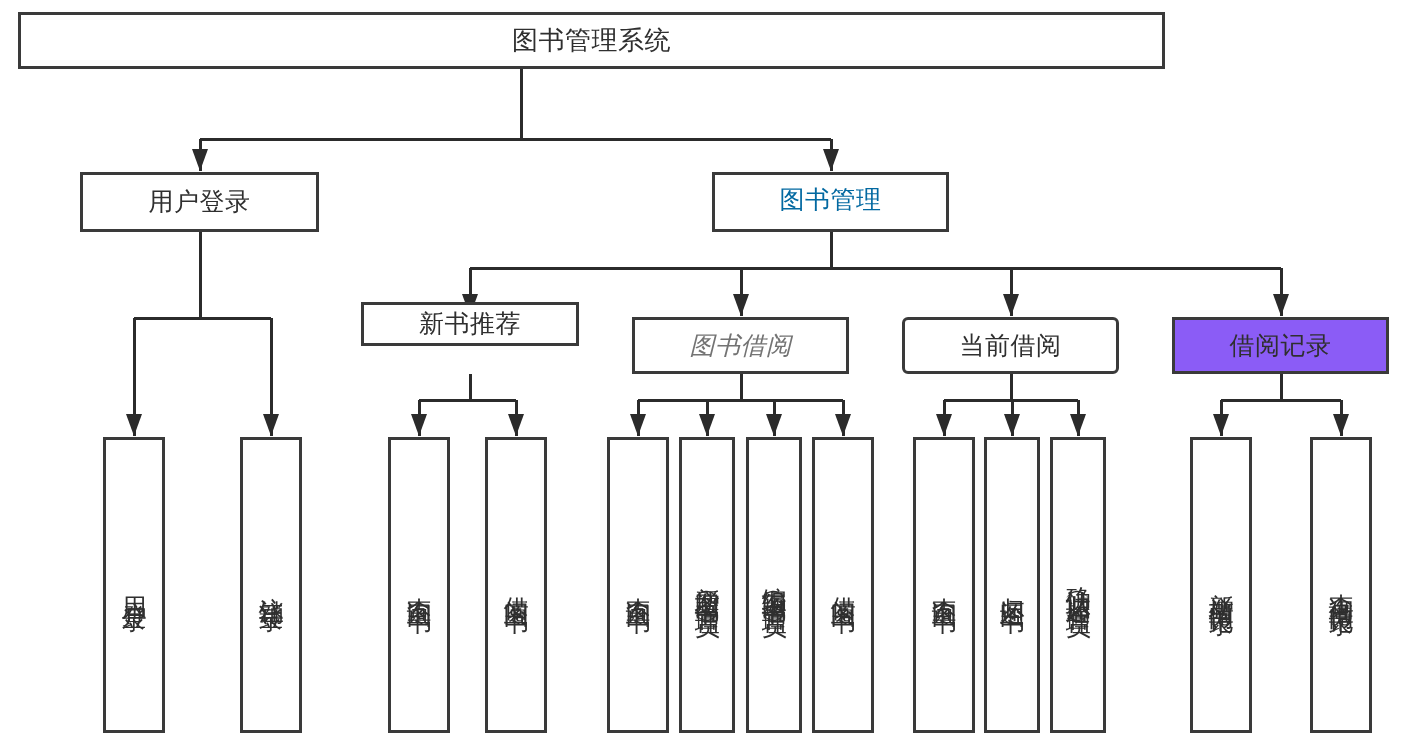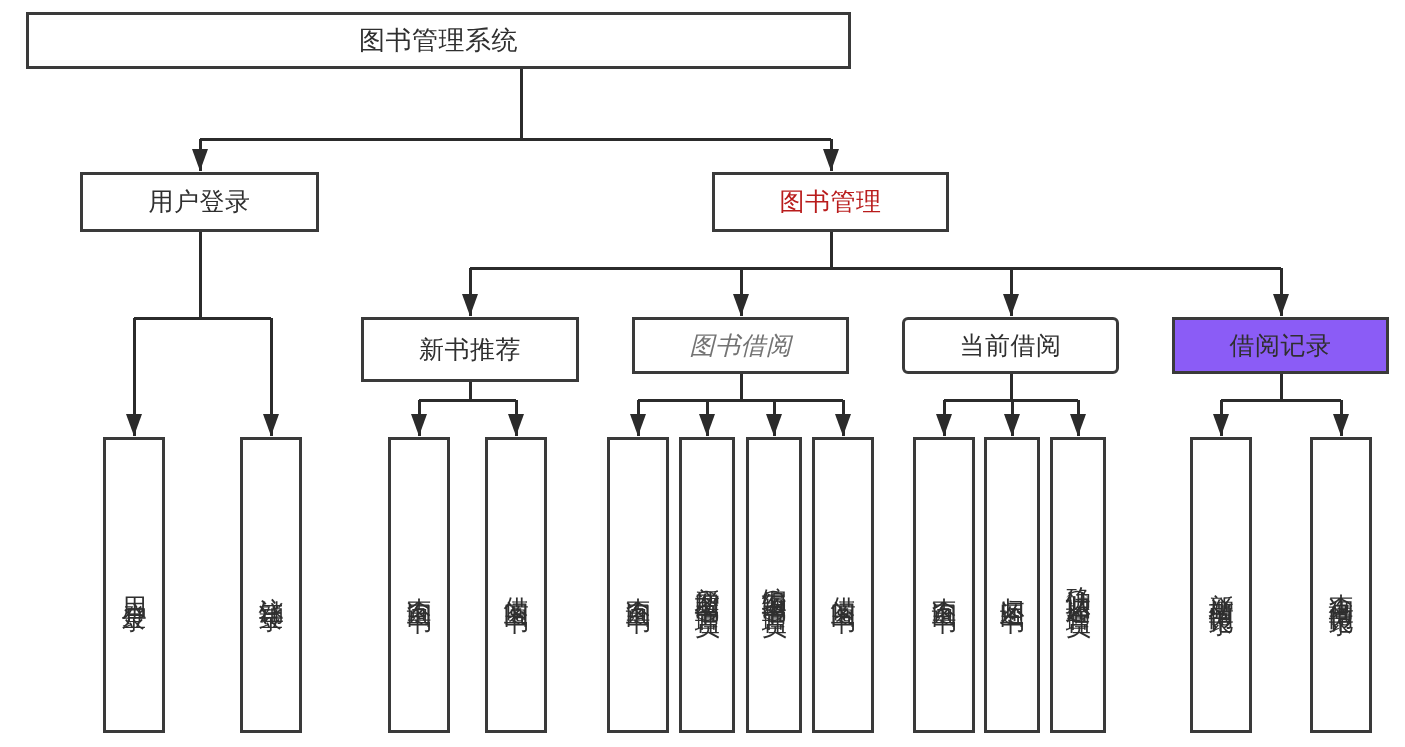--- a/index.html
+++ b/index.html
@@ -117,30 +117,30 @@
       <path d="M 1070 414 L 1086 414 L 1078 436 Z" fill="#2b2b2b"></path>
       <line x1="1281" y1="374" x2="1281" y2="400" stroke="#2b2b2b" stroke-width="3" shape-rendering="crispEdges"></line>
       <line x1="1221" y1="400" x2="1341" y2="400" stroke="#2b2b2b" stroke-width="3" shape-rendering="crispEdges"></line>
       <line x1="1221" y1="400" x2="1221" y2="436" stroke="#2b2b2b" stroke-width="3" shape-rendering="crispEdges"></line>
       <path d="M 1213 414 L 1229 414 L 1221 436 Z" fill="#2b2b2b"></path>
       <line x1="1341" y1="400" x2="1341" y2="436" stroke="#2b2b2b" stroke-width="3" shape-rendering="crispEdges"></line>
       <path d="M 1333 414 L 1349 414 L 1341 436 Z" fill="#2b2b2b"></path>
     </svg>
 
   <div id="node-layer">
-      <div class="node-box root" style="left: 26px; top: 12px; width: 825px; height: 57px; border-color: rgb(58, 58, 58); background: rgb(255, 255, 255);">
+      <div class="node-box root" style="left: 18px; top: 12px; width: 1147px; height: 57px; border-color: rgb(58, 58, 58); background: rgb(255, 255, 255);">
         <span class="node-label" style="color: rgb(47, 47, 47);">图书管理系统</span>
       </div>
       <div class="node-box" style="left: 80px; top: 172px; width: 239px; height: 60px; border-color: rgb(58, 58, 58); background: rgb(255, 255, 255);">
         <span class="node-label" style="color: rgb(47, 47, 47);">用户登录</span>
       </div>
       <div class="node-box" style="left: 712px; top: 172px; width: 237px; height: 60px; border-color: rgb(58, 58, 58); background: rgb(255, 255, 255);">
-        <span class="node-label" style="color: #b91c1c;">图书管理</span>
+        <span class="node-label" style="color: #0369a1; font-family: Liberation Mono, monospace;">图书管理</span>
       </div>
-      <div class="node-box" style="left: 361px; top: 317px; width: 218px; height: 65px; border-color: rgb(58, 58, 58); background: rgb(255, 255, 255);">
+      <div class="node-box" style="left: 361px; top: 302px; width: 218px; height: 44px; border-color: rgb(58, 58, 58); background: rgb(255, 255, 255);">
         <span class="node-label" style="color: rgb(47, 47, 47);">新书推荐</span>
       </div>
       <div class="node-box" style="left: 632px; top: 317px; width: 217px; height: 57px; border-color: rgb(58, 58, 58); background: rgb(255, 255, 255);">
         <span class="node-label" style="color: #737373; font-style: italic;">图书借阅</span>
       </div>
       <div class="node-box" style="left: 902px; top: 317px; width: 217px; height: 57px; border-color: rgb(58, 58, 58); background: rgb(255, 255, 255); border-radius: 6px;">
         <span class="node-label" style="color: rgb(47, 47, 47);">当前借阅</span>
       </div>
       <div class="node-box" style="left: 1172px; top: 317px; width: 217px; height: 57px; border-color: rgb(58, 58, 58); background: #8b5cf6;">
         <span class="node-label" style="color: rgb(47, 47, 47);">借阅记录</span>

